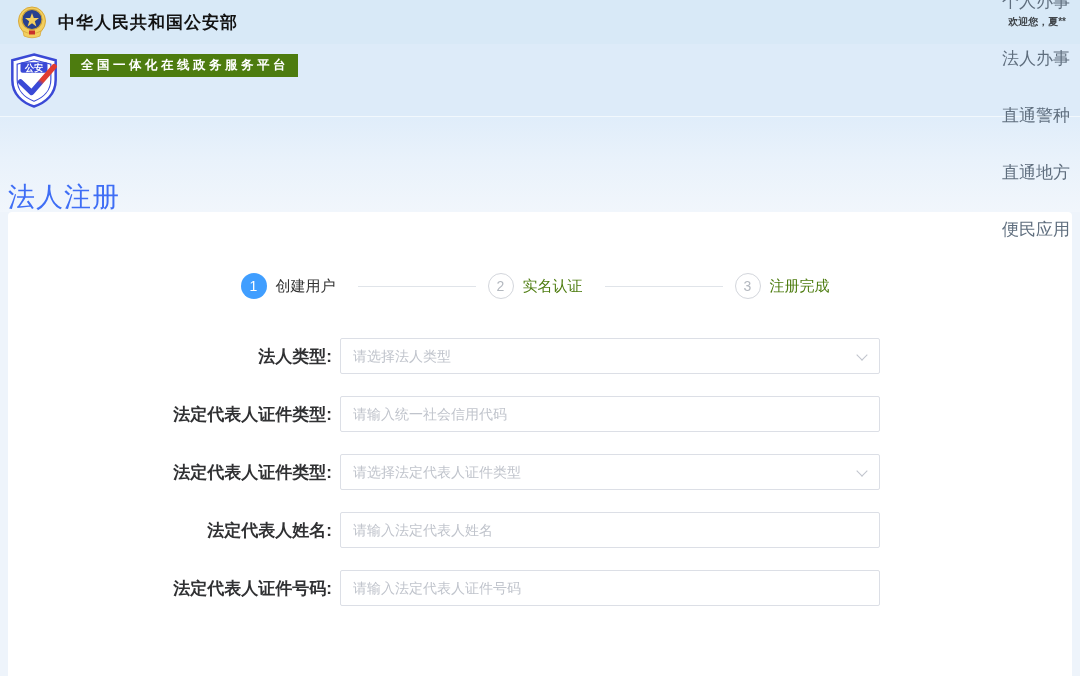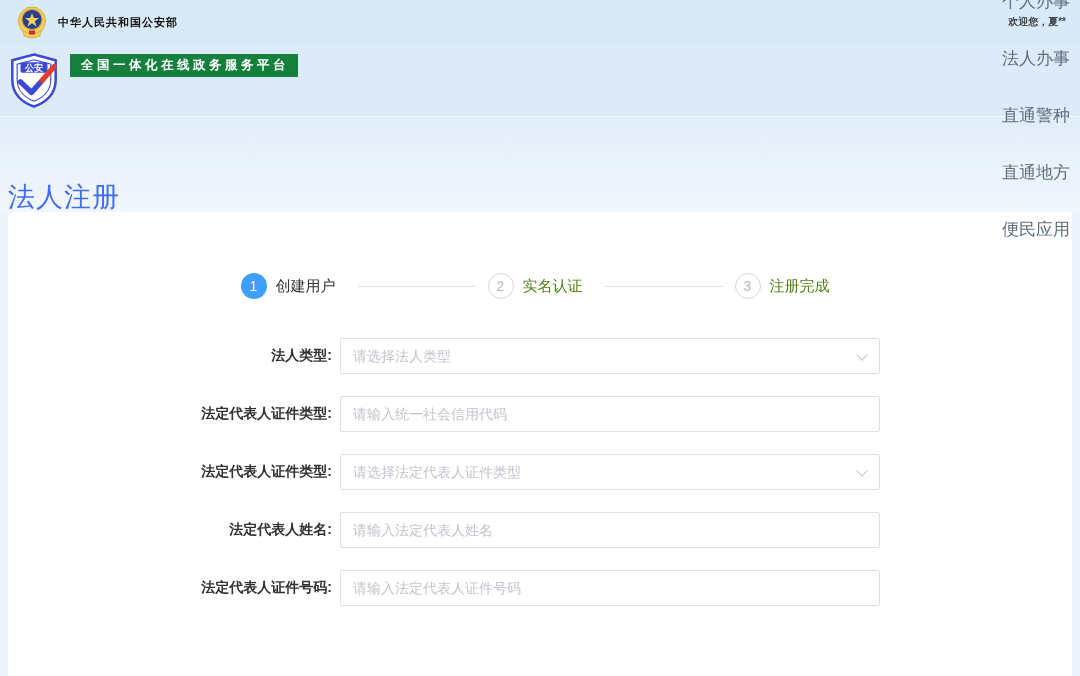--- a/index.html
+++ b/index.html
@@ -3,29 +3,29 @@
 <meta charset="utf-8">
 <style>
   * { margin:0; padding:0; box-sizing:border-box; }
   html,body { width:1080px; height:676px; overflow:hidden; }
   body { font-family:"Liberation Sans","DejaVu Sans",sans-serif; background:#eef4fb; }
 
   
   .topbar { height:44px; background:#d8e9f7; display:flex; align-items:center;
             justify-content:space-between; padding:0 14px 0 16px; }
   .topbar-left { display:flex; align-items:center; }
-  .topbar-title { font-size:11px; font-weight:bold; color:#121212; margin-left:10px; letter-spacing:1px; }
+  .topbar-title { font-size:17px; font-weight:bold; color:#121212; margin-left:10px; letter-spacing:1px; }
   .topbar-welcome { font-size:10px; color:#41464b;font-weight:bold; }
 
   
   .header { height:72px; background:#ddebf9; display:flex; align-items:center;
             justify-content:space-between; padding:0 10px 0 8px; }
   .header-left { display:flex; align-items:flex-start; }
   .header-titles { margin-left:10px; padding-top:2px; }
-  .badge { display:inline-block; background:#15803d; color:#fff; font-size:12.5px; font-weight:bold;
+  .badge { display:inline-block; background:#4d7c0f; color:#fff; font-size:12.5px; font-weight:bold;
            letter-spacing:3.5px; padding:4px 9px 4px 11px; line-height:1.2; }
   .platform-title { font-size:17px; font-weight:bold; color:#161616; margin-top:4px; letter-spacing:0.5px; }
   .nav { display:flex; align-items:center; gap:34px; margin-top:14px;flex-direction:column; }
   .nav-item { font-size:17px; color:#5f6e7e; cursor:pointer; white-space:nowrap; }
 
   
   .hero { height:96px; background:linear-gradient(180deg,#e0edfa 0%,#e9f2fb 45%,#f1f6fc 100%);
           padding:62px 0 0 8px; border-top:1px solid #f2f8fd; }
   .page-title { font-size:27px; font-weight:500; color:#3f6ef5; letter-spacing:1px; }
 
@@ -39,21 +39,21 @@
                  justify-content:center; font-size:14px; flex:0 0 auto; }
   .step-circle.active { background:#409eff; color:#ffffff; }
   .step-circle.inactive { background:#fff; border:1px solid #d3d6dc; color:#b3b8bf; }
   .step-label { font-size:15px; margin:0 10px 0 9px; white-space:nowrap; }
   .step-label.active { color:#333333; }
   .step-label.inactive { color:#4d7c0f; }
   .step-line { width:118px; height:1px; background:#e0e4e9; margin:0 12px; }
 
   
   .form-row { display:flex; align-items:center; margin-bottom:22px; }
-  .form-label { flex:0 0 324px; text-align:right; font-size:14px; font-weight:bold;
+  .form-label { flex:0 0 324px; text-align:right; font-size:17px; font-weight:bold;
                 color:#303133; margin-right:8px; white-space:nowrap; }
   .control-wrap { position:relative; width:540px; height:36px; }
   .control { width:540px; height:36px; border:1px solid #dcdfe6; border-radius:2px;
              font-size:14px; color:#333; padding:0 30px 0 12px; background:#fff; outline:none;
              font-family:"Liberation Sans","DejaVu Sans",sans-serif; }
   .control::placeholder { color:#c0c4cc; opacity:1; }
   .chevron { position:absolute; right:14px; top:13px; width:8px; height:8px;
              border-right:1.5px solid #c0c4cc; border-bottom:1.5px solid #c0c4cc;
              transform:rotate(45deg); pointer-events:none; }
 </style>

